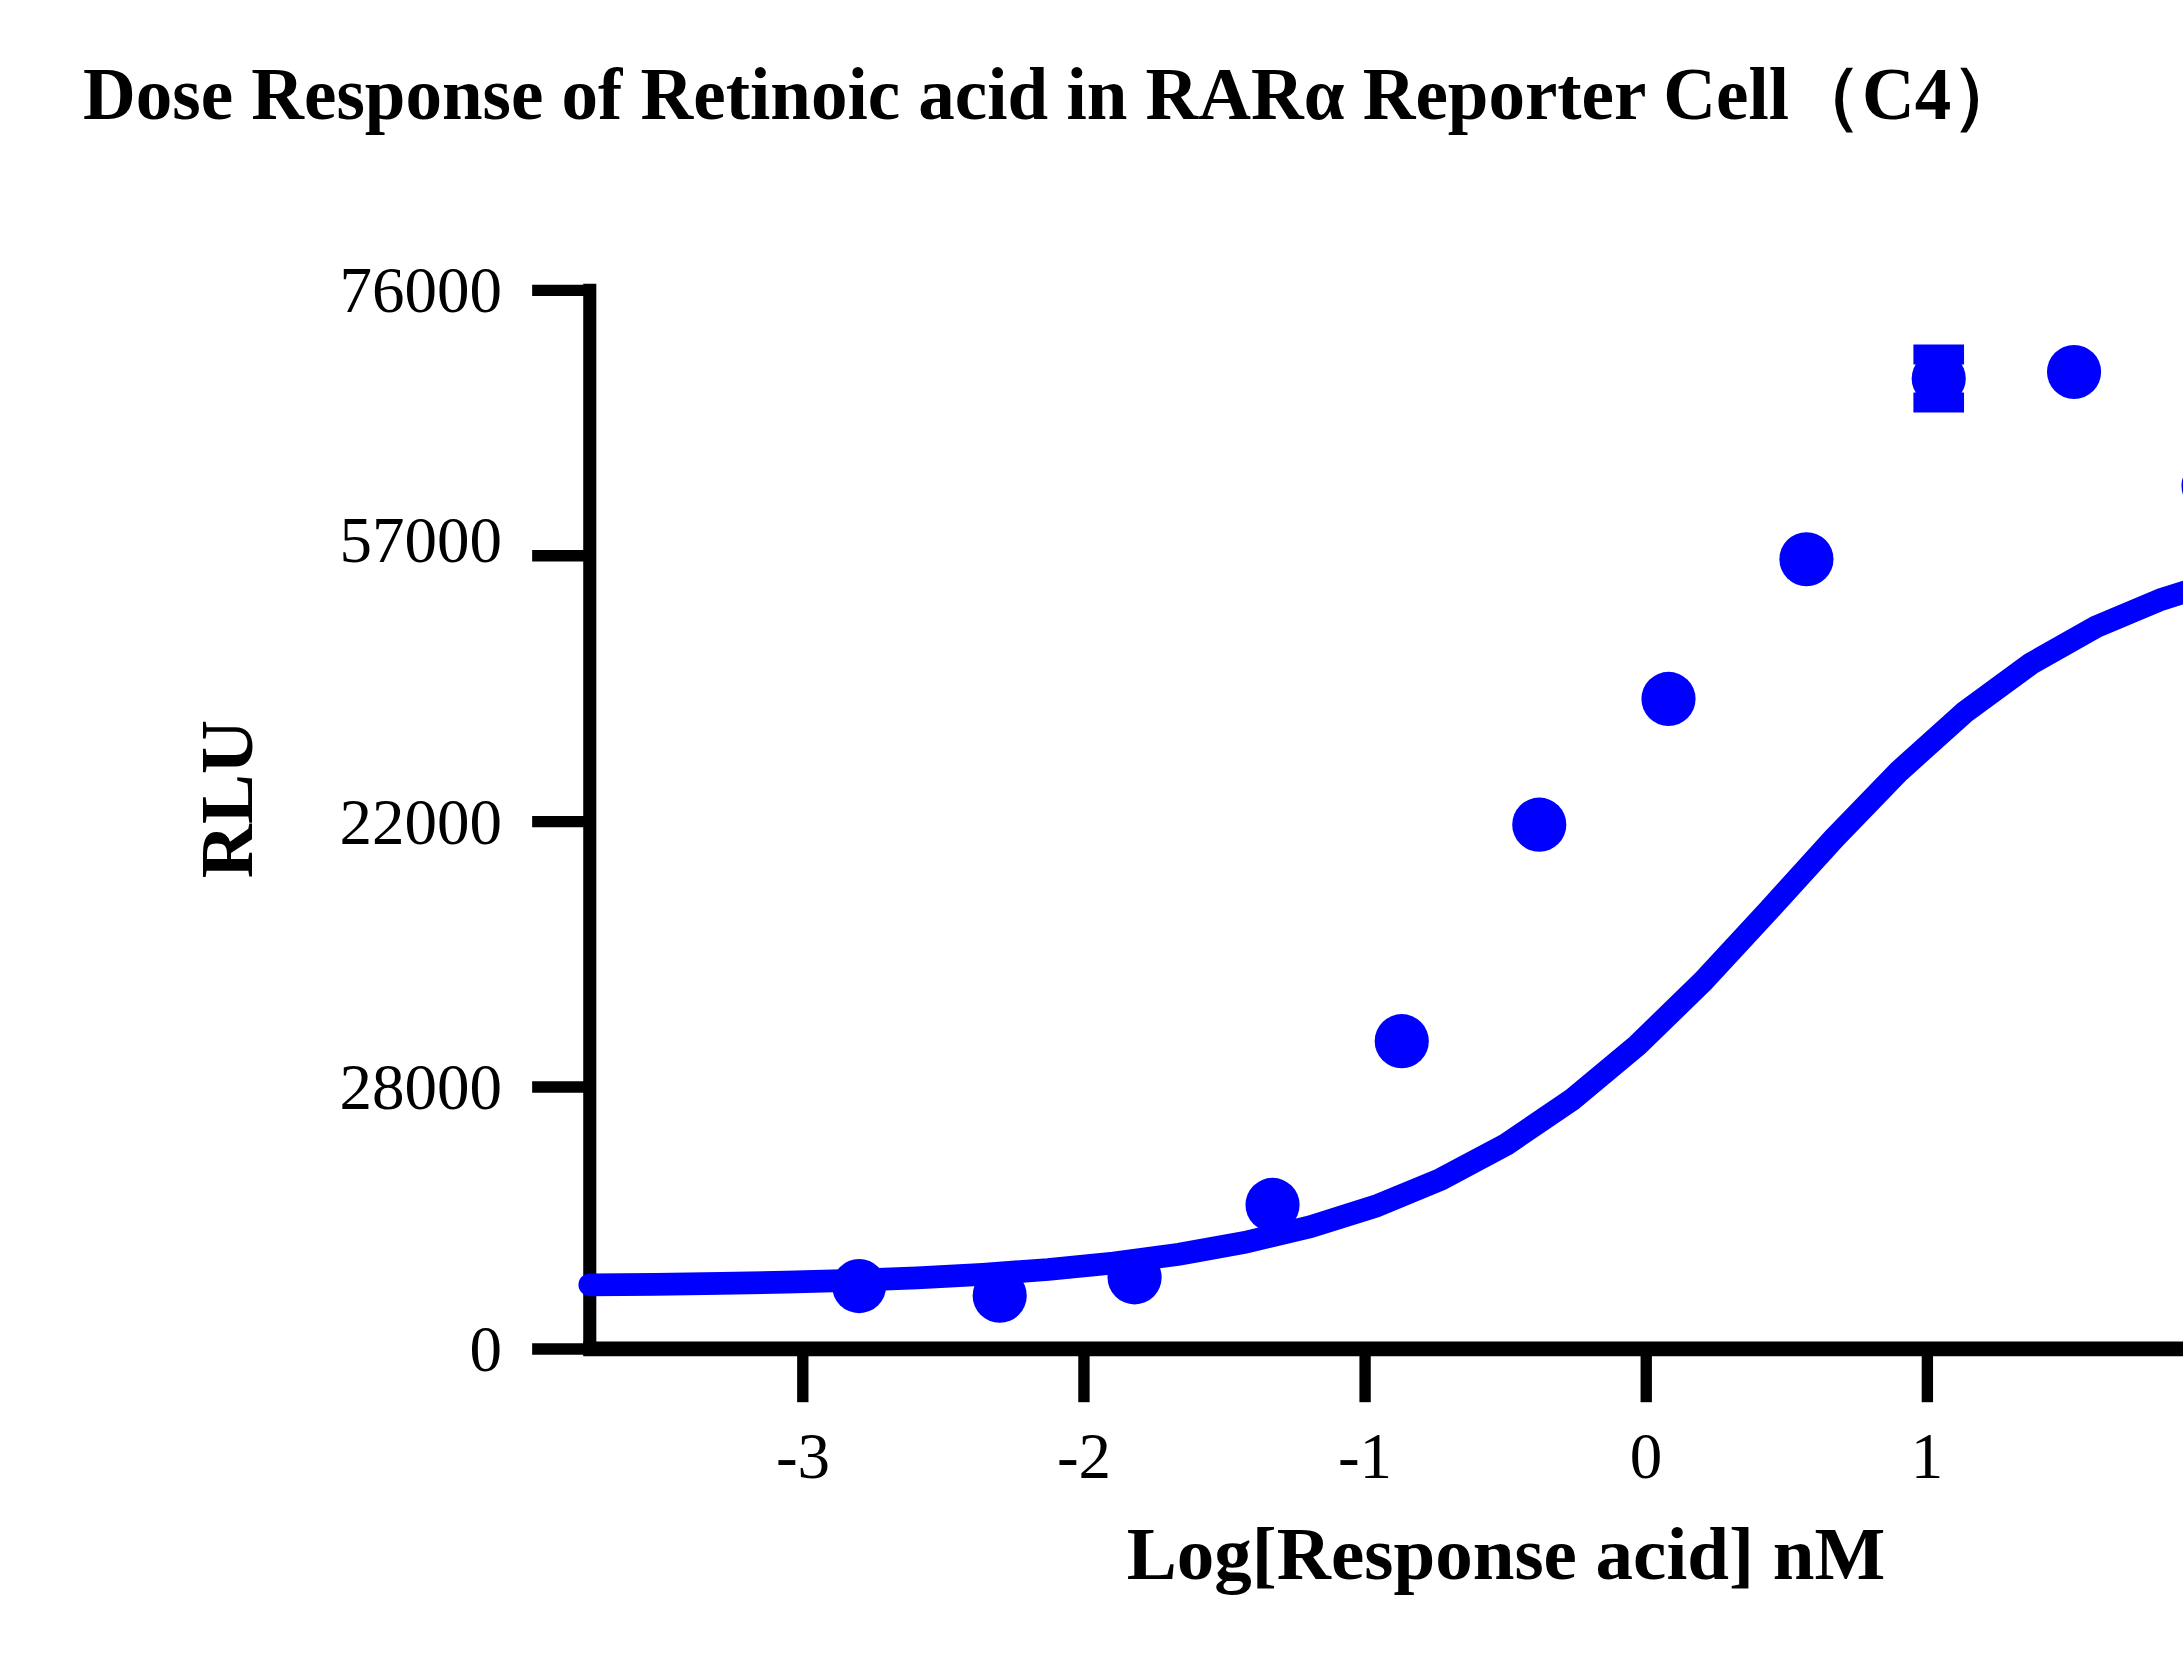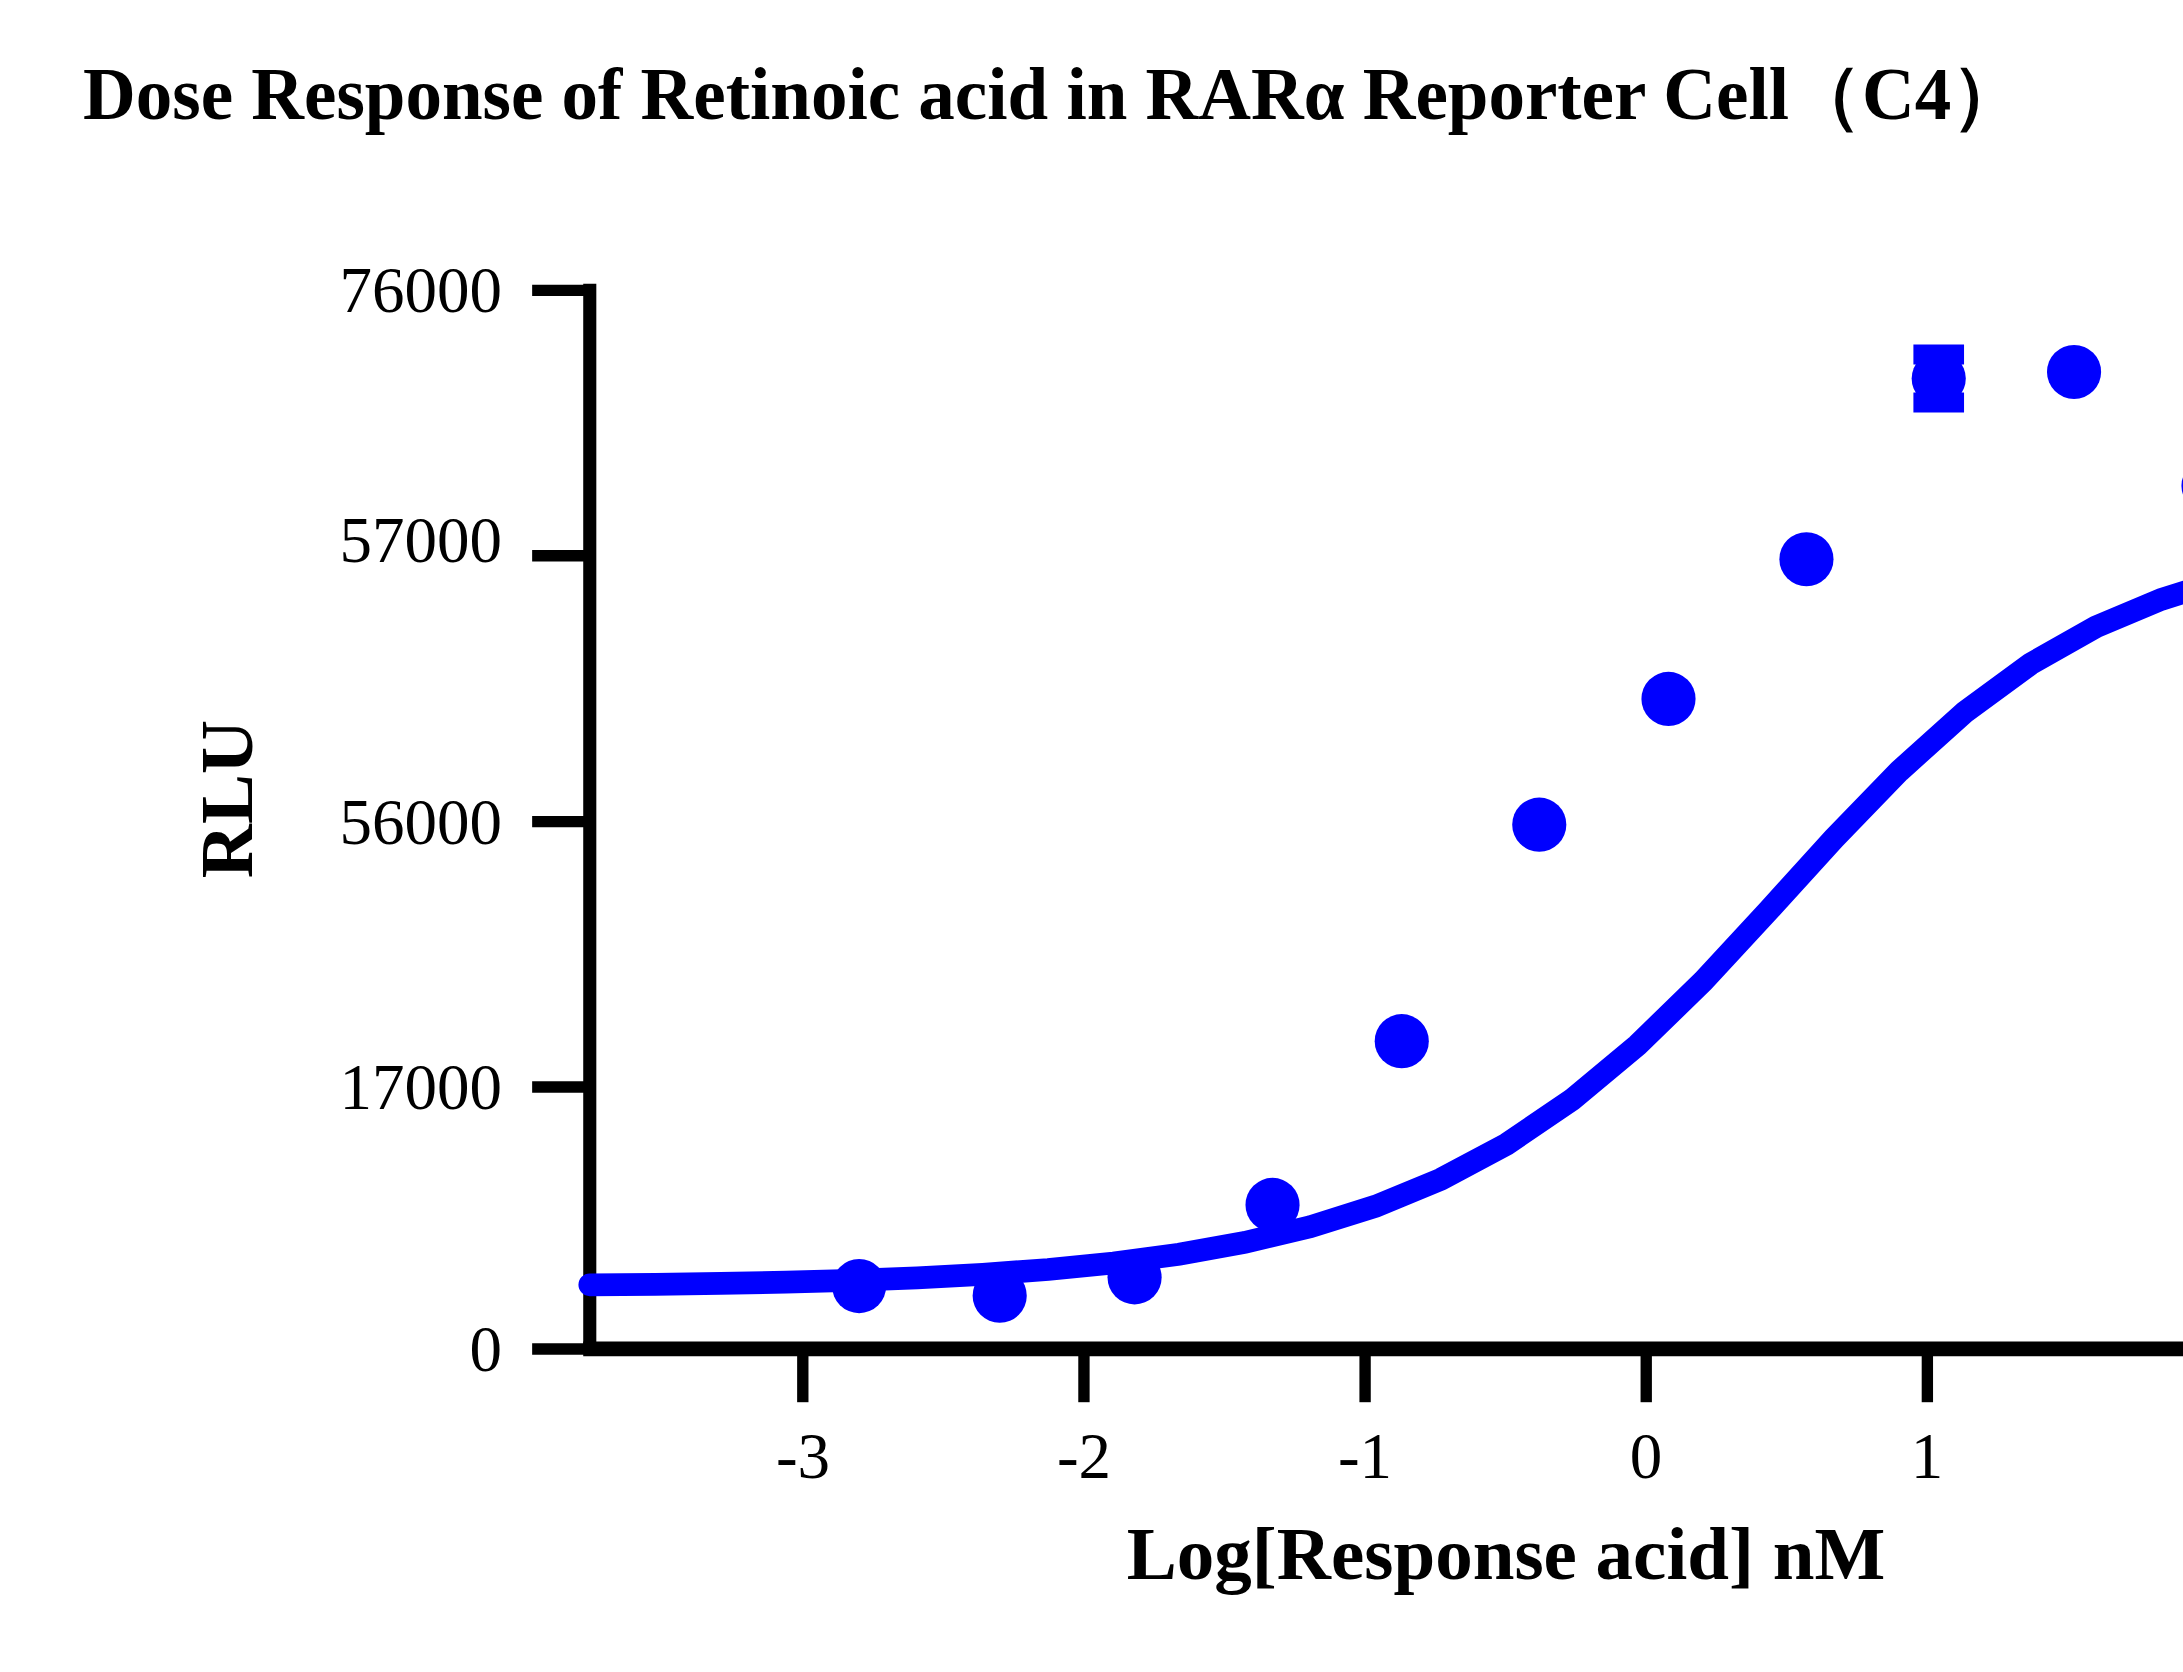--- a/index.html
+++ b/index.html
@@ -110,22 +110,22 @@
         <line x1="5058" y1="1048" x2="5058" y2="1178" stroke="#0000FF" stroke-width="36"></line>
         <line x1="5000" y1="1048" x2="5116" y2="1048" stroke="#0000FF" stroke-width="46"></line>
         <line x1="5000" y1="1178" x2="5116" y2="1178" stroke="#0000FF" stroke-width="46"></line>
         <circle cx="5058" cy="1113" r="62"></circle>
       </g>
     </g>
   </svg>
 
   <div class="axis-tick-label ytick-label" style="right:2367px;top:290px;">76000</div>
   <div class="axis-tick-label ytick-label" style="right:2367px;top:540px;">57000</div>
-  <div class="axis-tick-label ytick-label" style="right:2367px;top:822px;">56000</div>
-  <div class="axis-tick-label ytick-label" style="right:2367px;top:1087px;">17000</div>
+  <div class="axis-tick-label ytick-label" style="right:2367px;top:822px;">22000</div>
+  <div class="axis-tick-label ytick-label" style="right:2367px;top:1087px;">28000</div>
   <div class="axis-tick-label ytick-label" style="right:2367px;top:1349px;">0</div>
 
   <div class="axis-tick-label xtick-label" style="left:803px;top:1419px;">-3</div>
   <div class="axis-tick-label xtick-label" style="left:1084px;top:1419px;">-2</div>
   <div class="axis-tick-label xtick-label" style="left:1365px;top:1419px;">-1</div>
   <div class="axis-tick-label xtick-label" style="left:1646px;top:1419px;">0</div>
   <div class="axis-tick-label xtick-label" style="left:1927px;top:1419px;">1</div>
 
   <div id="ylabel">RLU</div>
   <div id="xlabel">Log[Response acid] nM</div>

